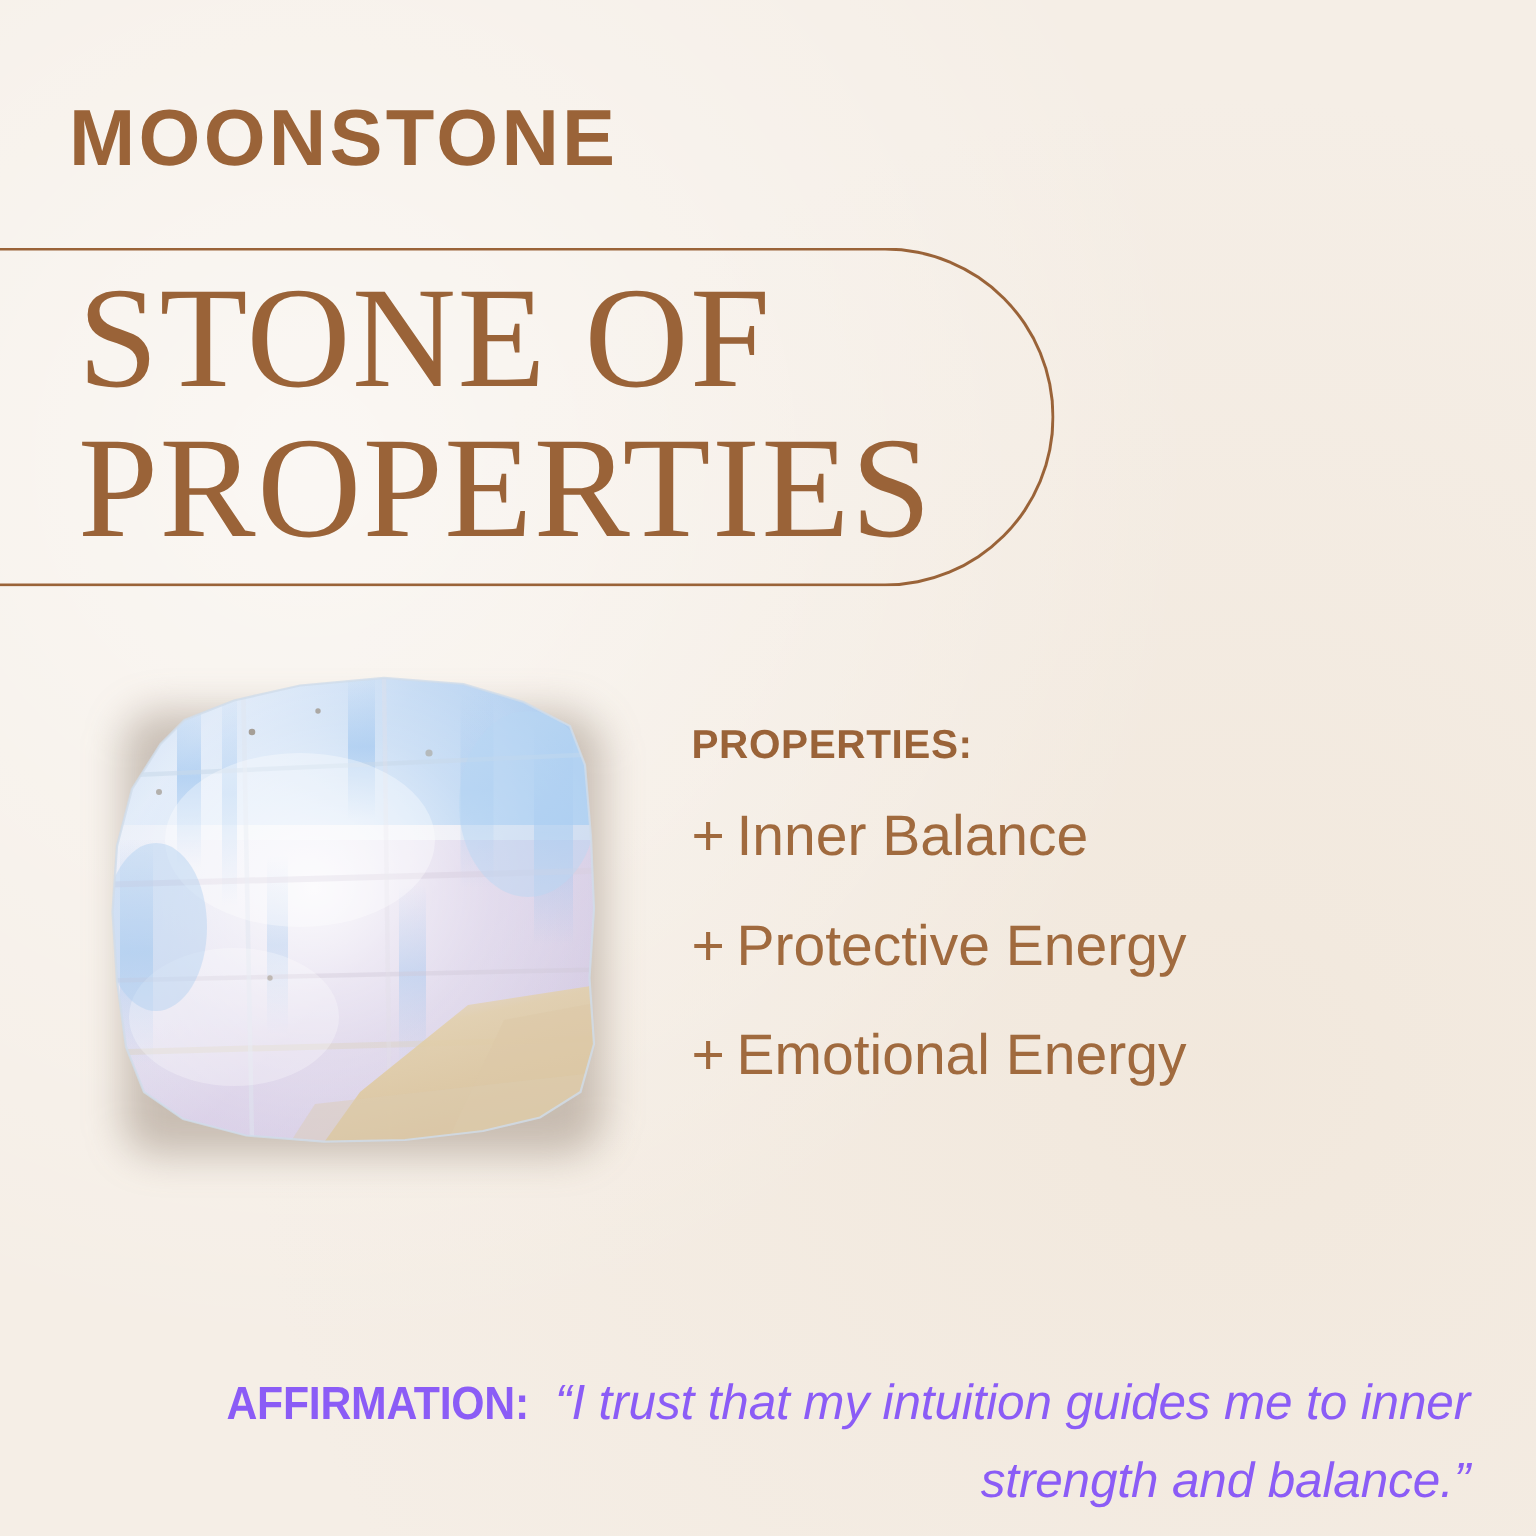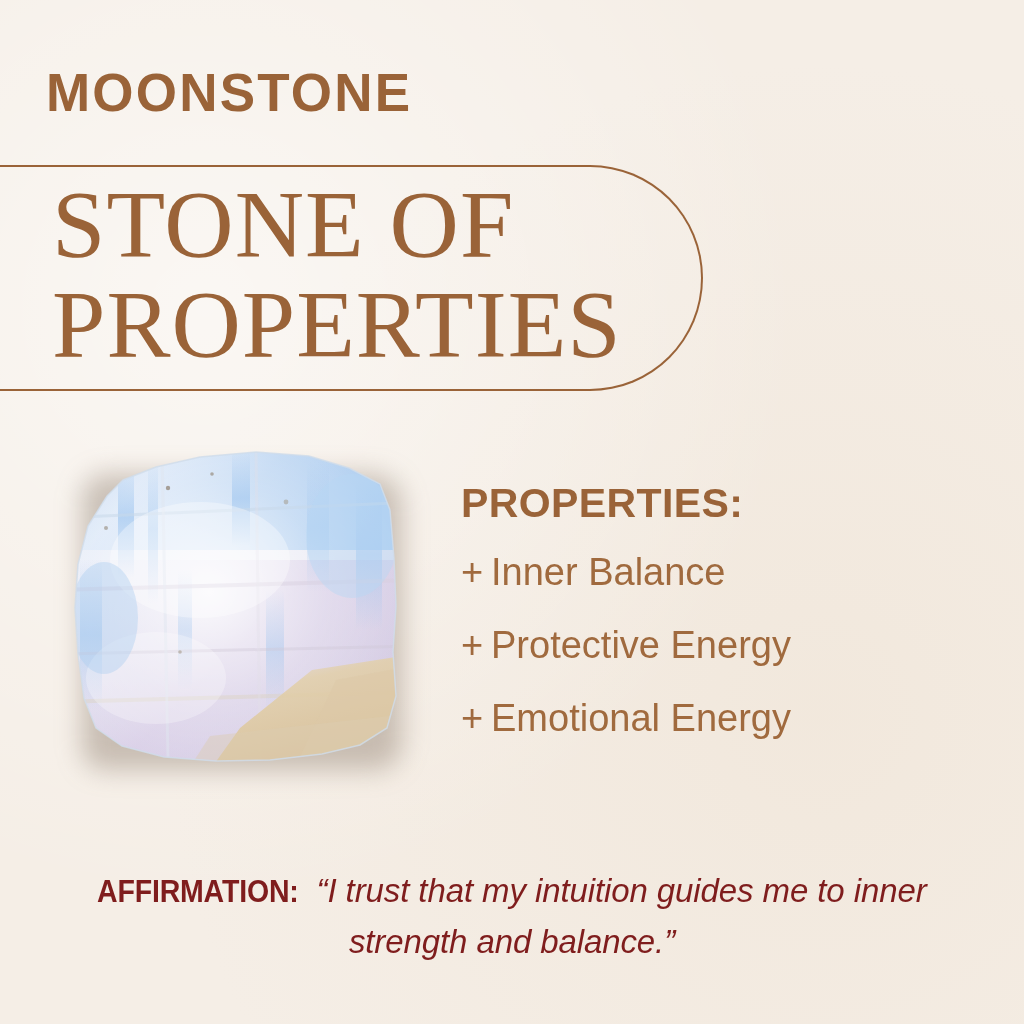--- a/index.html
+++ b/index.html
@@ -103,21 +103,21 @@
   }
 
   
   .props {
     position: absolute;
     left: 461px;
     top: 483px;
     width: 520px;
   }
   .props-heading {
-    font-size: 41px;
+    font-size: 27px;
     font-weight: bold;
     letter-spacing: 0.4px;
     color: #9a6338;
     line-height: 1;
     margin-bottom: 29px;
     white-space: nowrap;
   }
   .prop-item {
     font-size: 38px;
     font-weight: normal;
@@ -128,24 +128,24 @@
   }
   .prop-item .plus {
     display: inline-block;
     width: 30px;
   }
 
   
   .affirm {
     position: absolute;
     left: 44px;
-    top: 868px;
+    top: 912px;
     width: 936px;
-    text-align: center;
-    color: #7f1d1d;
+    text-align: right;
+    color: #8b5cf6;
     line-height: 45px;
   }
   .affirm-label {
     font-size: 31px;
     font-weight: bold;
     letter-spacing: -0.2px;
     transform: scaleX(0.92);
     display: inline-block;
     transform-origin: left center;
   }

